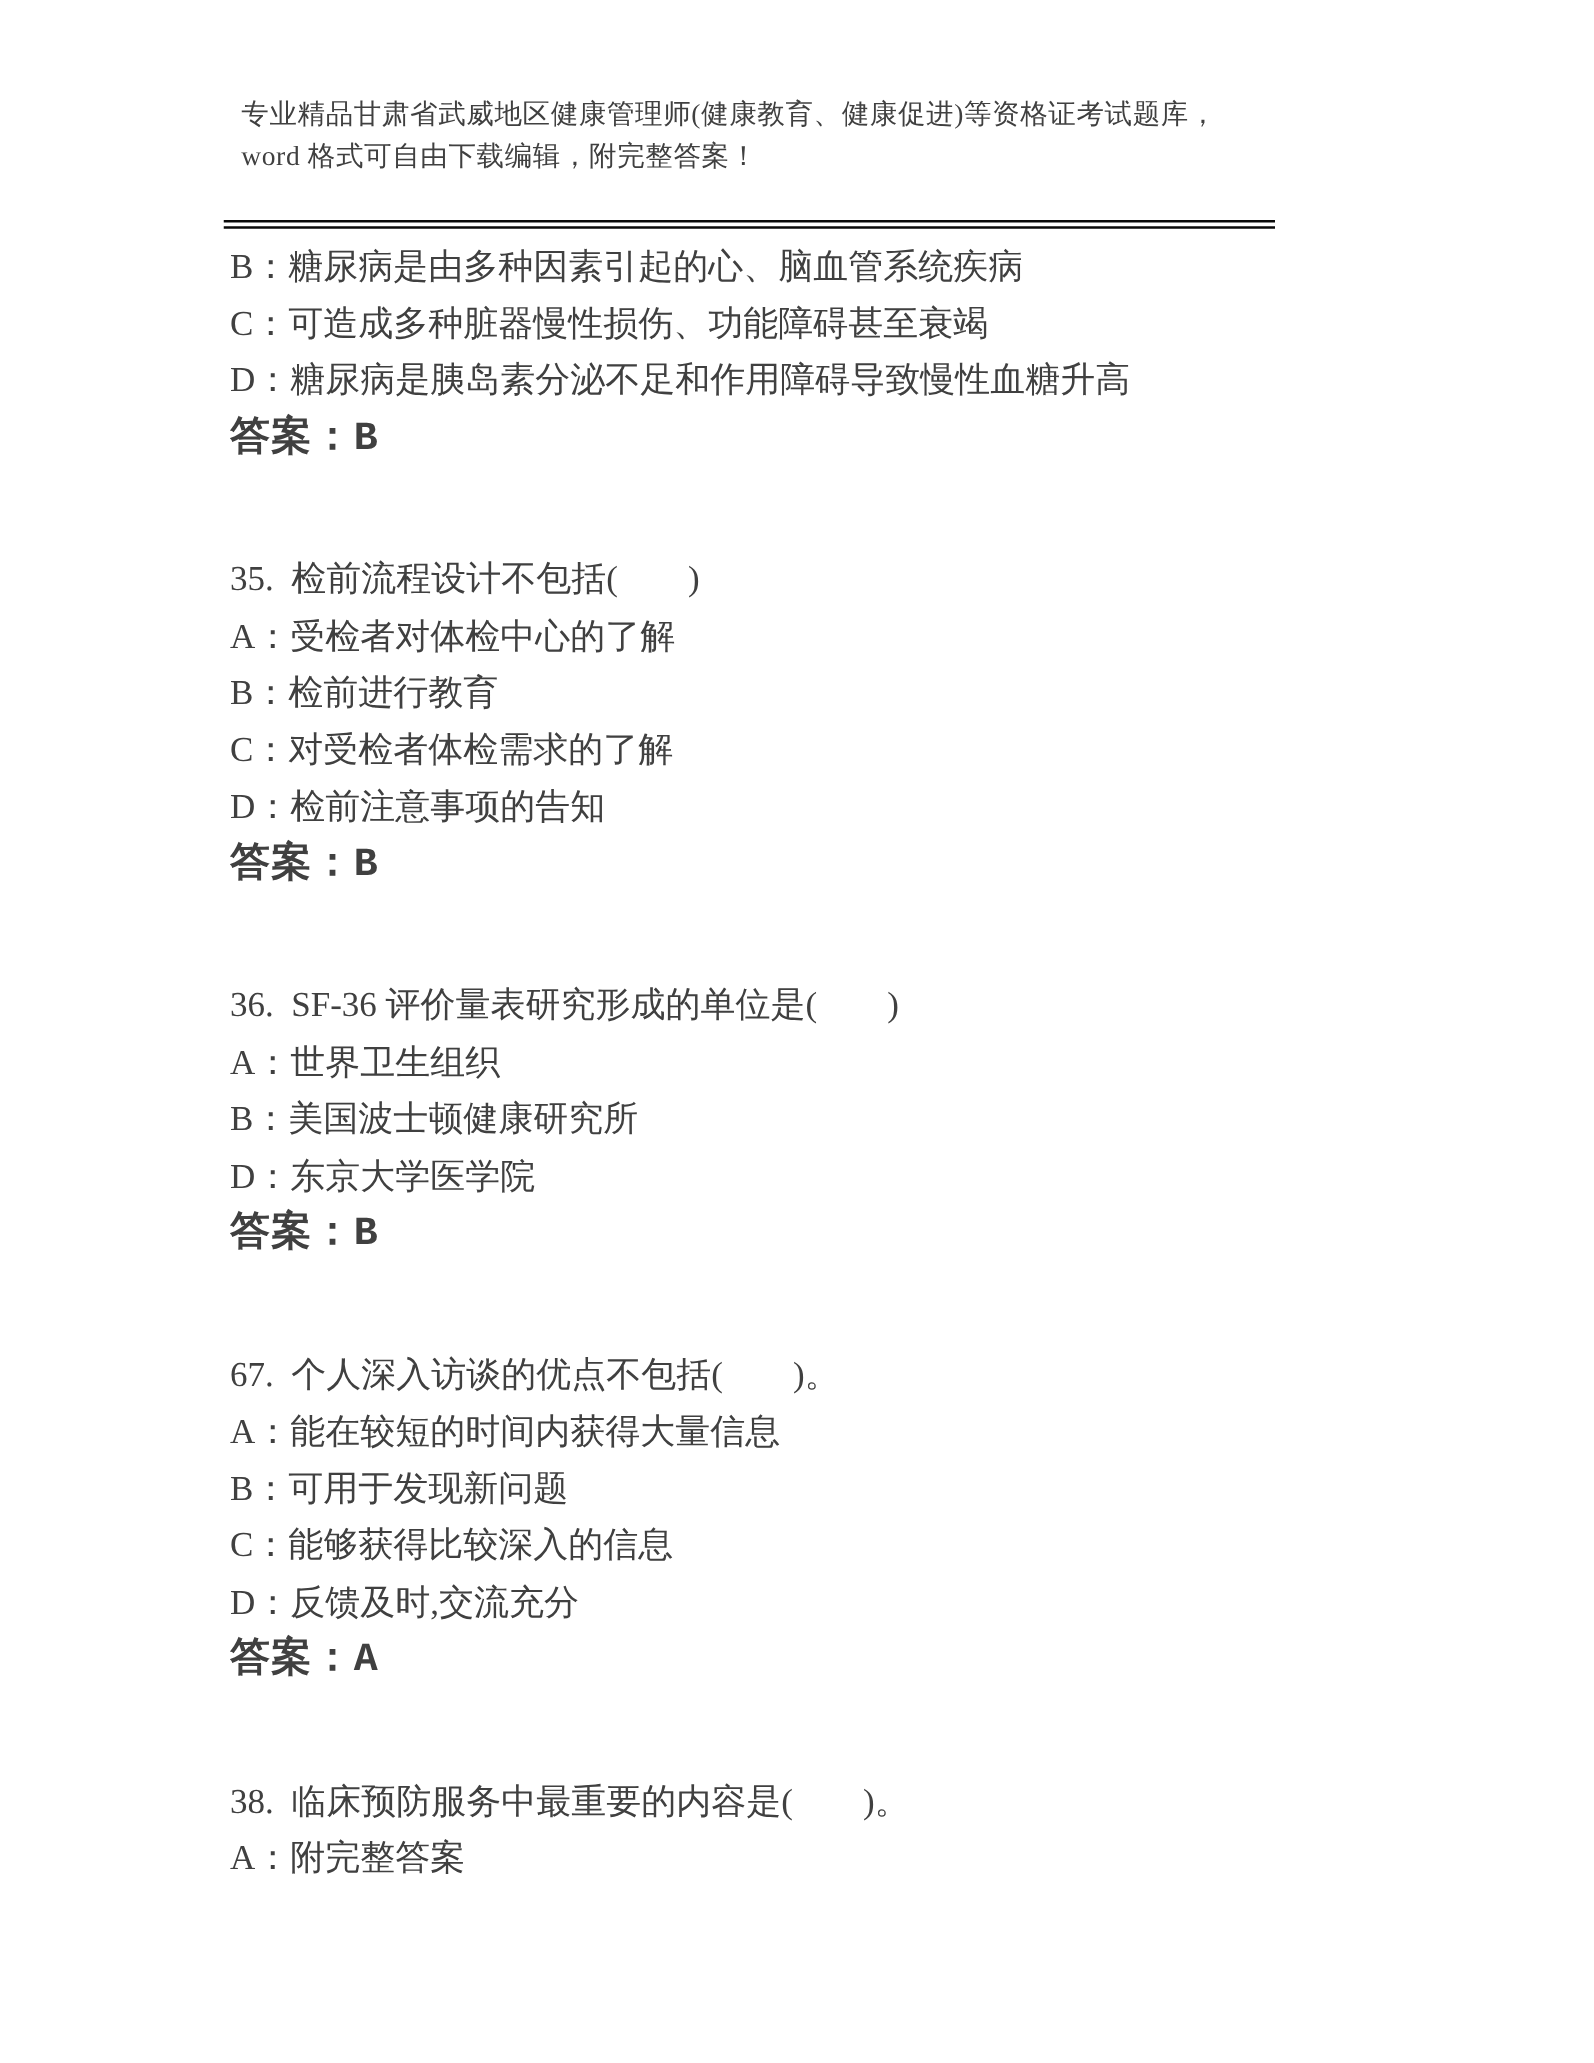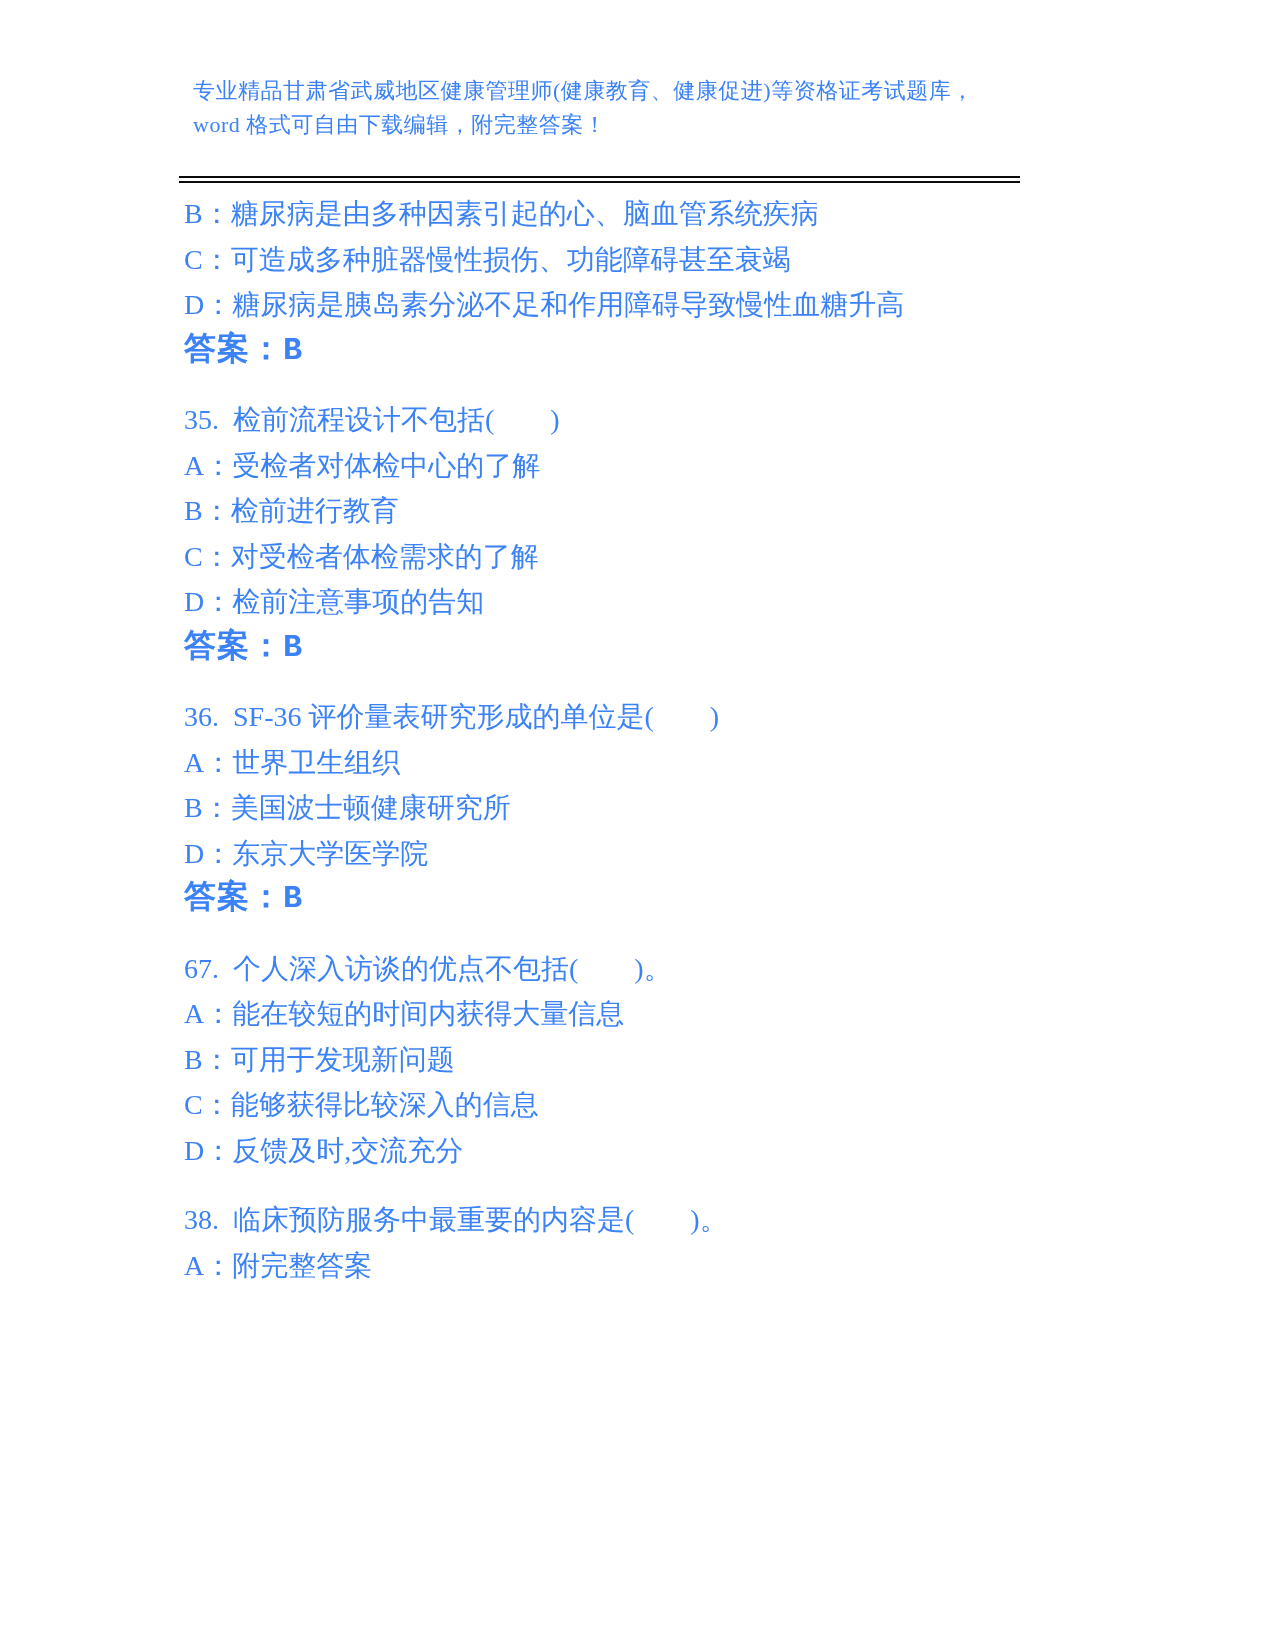--- a/index.html
+++ b/index.html
@@ -7,21 +7,21 @@
     padding: 0;
     background: #ffffff;
   }
   .page {
     position: relative;
     width: 1020px;
     height: 1650px;
     background: #ffffff;
     overflow: hidden;
     font-family: "Liberation Serif", "DejaVu Serif", serif;
-    color: #3b82f6;
+    color: #404040;
   }
   .doc-header {
     position: absolute;
     left: 193px;
     top: 74px;
     width: 990px;
   }
   .doc-header p {
     margin: 0;
     font-size: 22px;
@@ -38,21 +38,21 @@
     border-top: 2px solid #0a0a0a;
     border-bottom: 2px solid #0a0a0a;
   }
   .doc-body {
     position: absolute;
     left: 184px;
     top: 191px;
     width: 1010px;
   }
   .qblock + .qblock {
-    margin-top: 24px;
+    margin-top: 68px;
   }
   .line {
     margin: 0;
     font-size: 28px;
     line-height: 45.5px;
     white-space: pre-wrap;
   }
   .ans {
     font-family: Liberation Mono, monospace;
     font-size: 32px;
@@ -97,20 +97,21 @@
       <p class="line opt">D：东京大学医学院</p>
       <p class="line ans">答案：B</p>
     </section>
 
     <section class="qblock">
       <p class="line qtext">67.  个人深入访谈的优点不包括(　　)。</p>
       <p class="line opt">A：能在较短的时间内获得大量信息</p>
       <p class="line opt">B：可用于发现新问题</p>
       <p class="line opt">C：能够获得比较深入的信息</p>
       <p class="line opt">D：反馈及时,交流充分</p>
+      <p class="line ans">答案：A</p>
     </section>
 
     <section class="qblock">
       <p class="line qtext">38.  临床预防服务中最重要的内容是(　　)。</p>
       <p class="line opt">A：附完整答案</p>
     </section>
 
   </main>
 </div>
 

